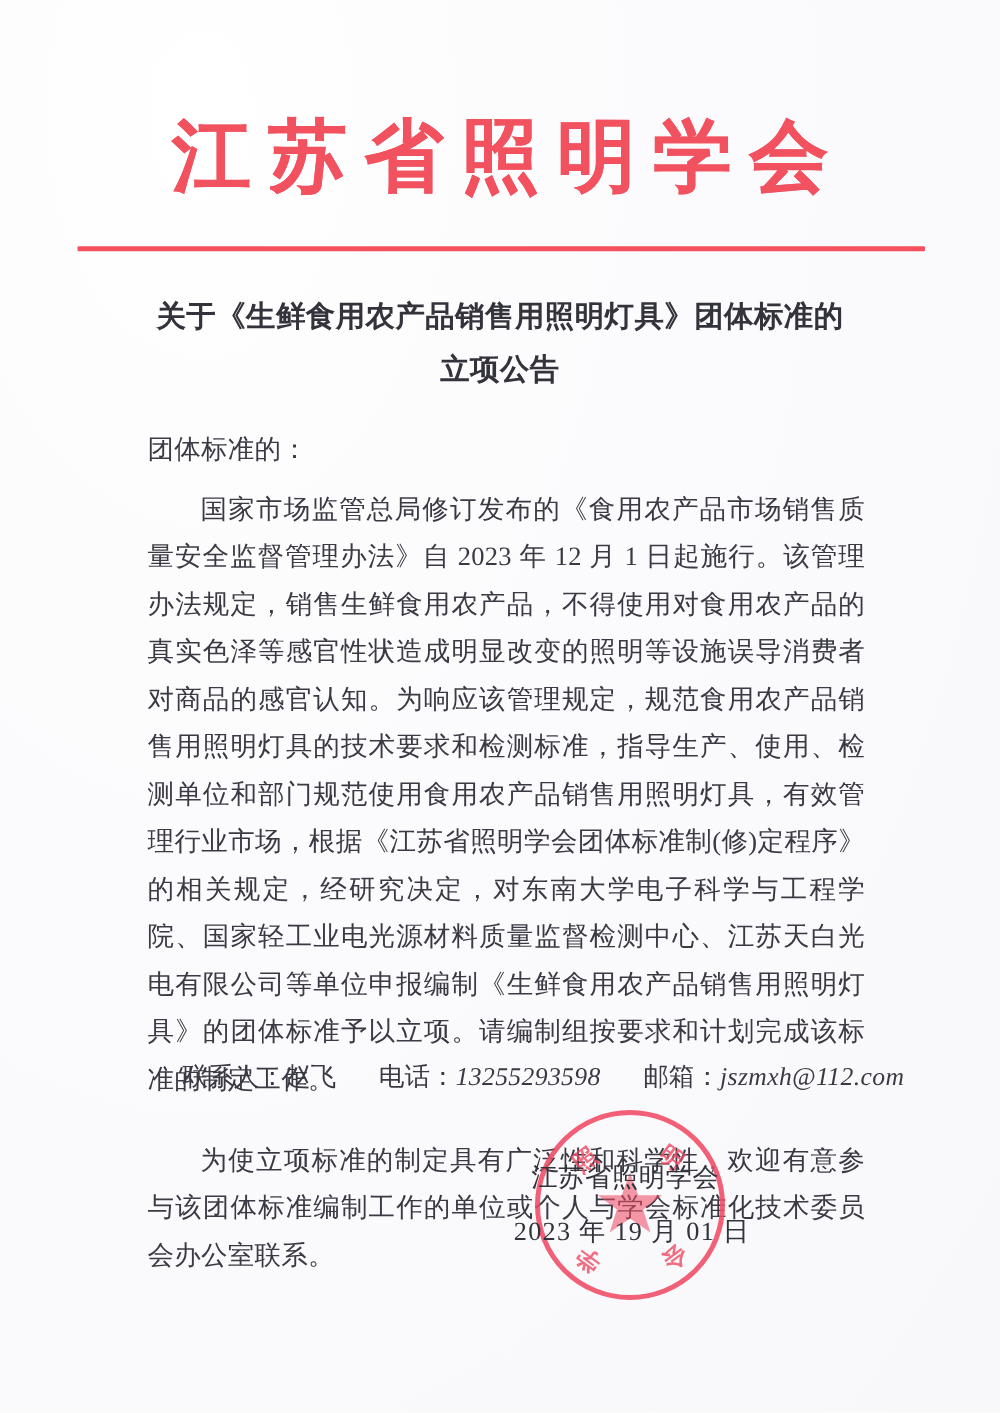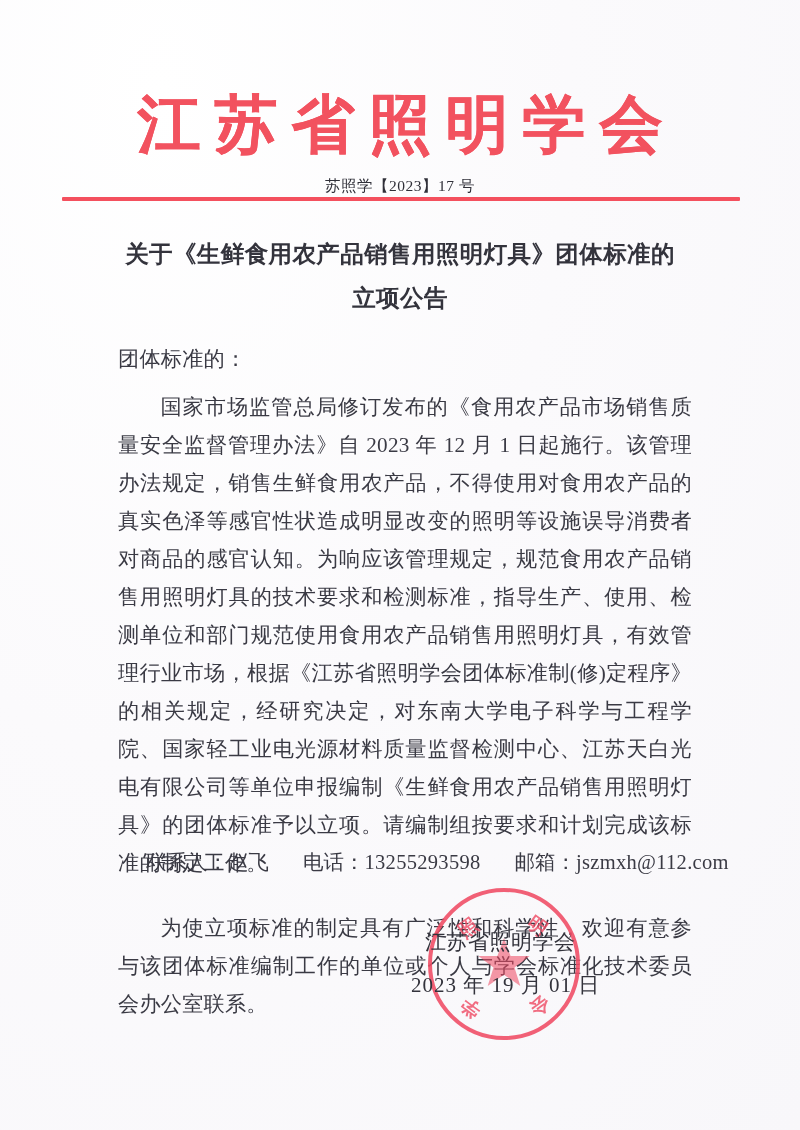--- a/index.html
+++ b/index.html
@@ -78,20 +78,21 @@
     width: 600px;
     text-align: center;
     font-size: 23.5px;
     font-weight: bold;
     line-height: 44px;
     color: #33333c;
     letter-spacing: 0.4px;
   }
   .doc-title .line2 {
     display: block;
+    font-family: Liberation Mono, monospace;
   }
 
   
   .body-block {
     position: absolute;
     top: 340px;
     left: 118px;
     width: 574px;
     font-size: 21.2px;
     line-height: 38px;
@@ -124,20 +125,21 @@
   }
   .contact-line .field {
     display: inline-block;
     text-align: center;
   }
   .contact-line .gap-a { display: inline-block; width: 34px; }
   .contact-line .gap-b { display: inline-block; width: 34px; }
   .contact-line .mono {
     font-family: "Liberation Serif", "DejaVu Serif", serif;
     letter-spacing: 0.3px;
+    font-style: italic;
   }
   .contact-line .indent { display: inline-block; width: 28px; }
 
   
   .seal-area {
     position: absolute;
     top: 880px;
     left: 398px;
     width: 270px;
     height: 190px;
@@ -204,21 +206,20 @@
 </head>
 <body>
 
 <div class="page">
   <div class="page-inner">
 
     <div class="letterhead">
       <div class="letterhead-title">江苏省照明学会</div>
     </div>
 
-    <div class="doc-number">苏照学【2023】17 号</div>
 
     <div class="header-rule"></div>
 
     <div class="doc-title">
       <span>关于《生鲜食用农产品销售用照明灯具》团体标准的</span>
       <span class="line2">立项公告</span>
     </div>
 
     <div class="body-block">
       <p class="salutation">团体标准的：</p>

